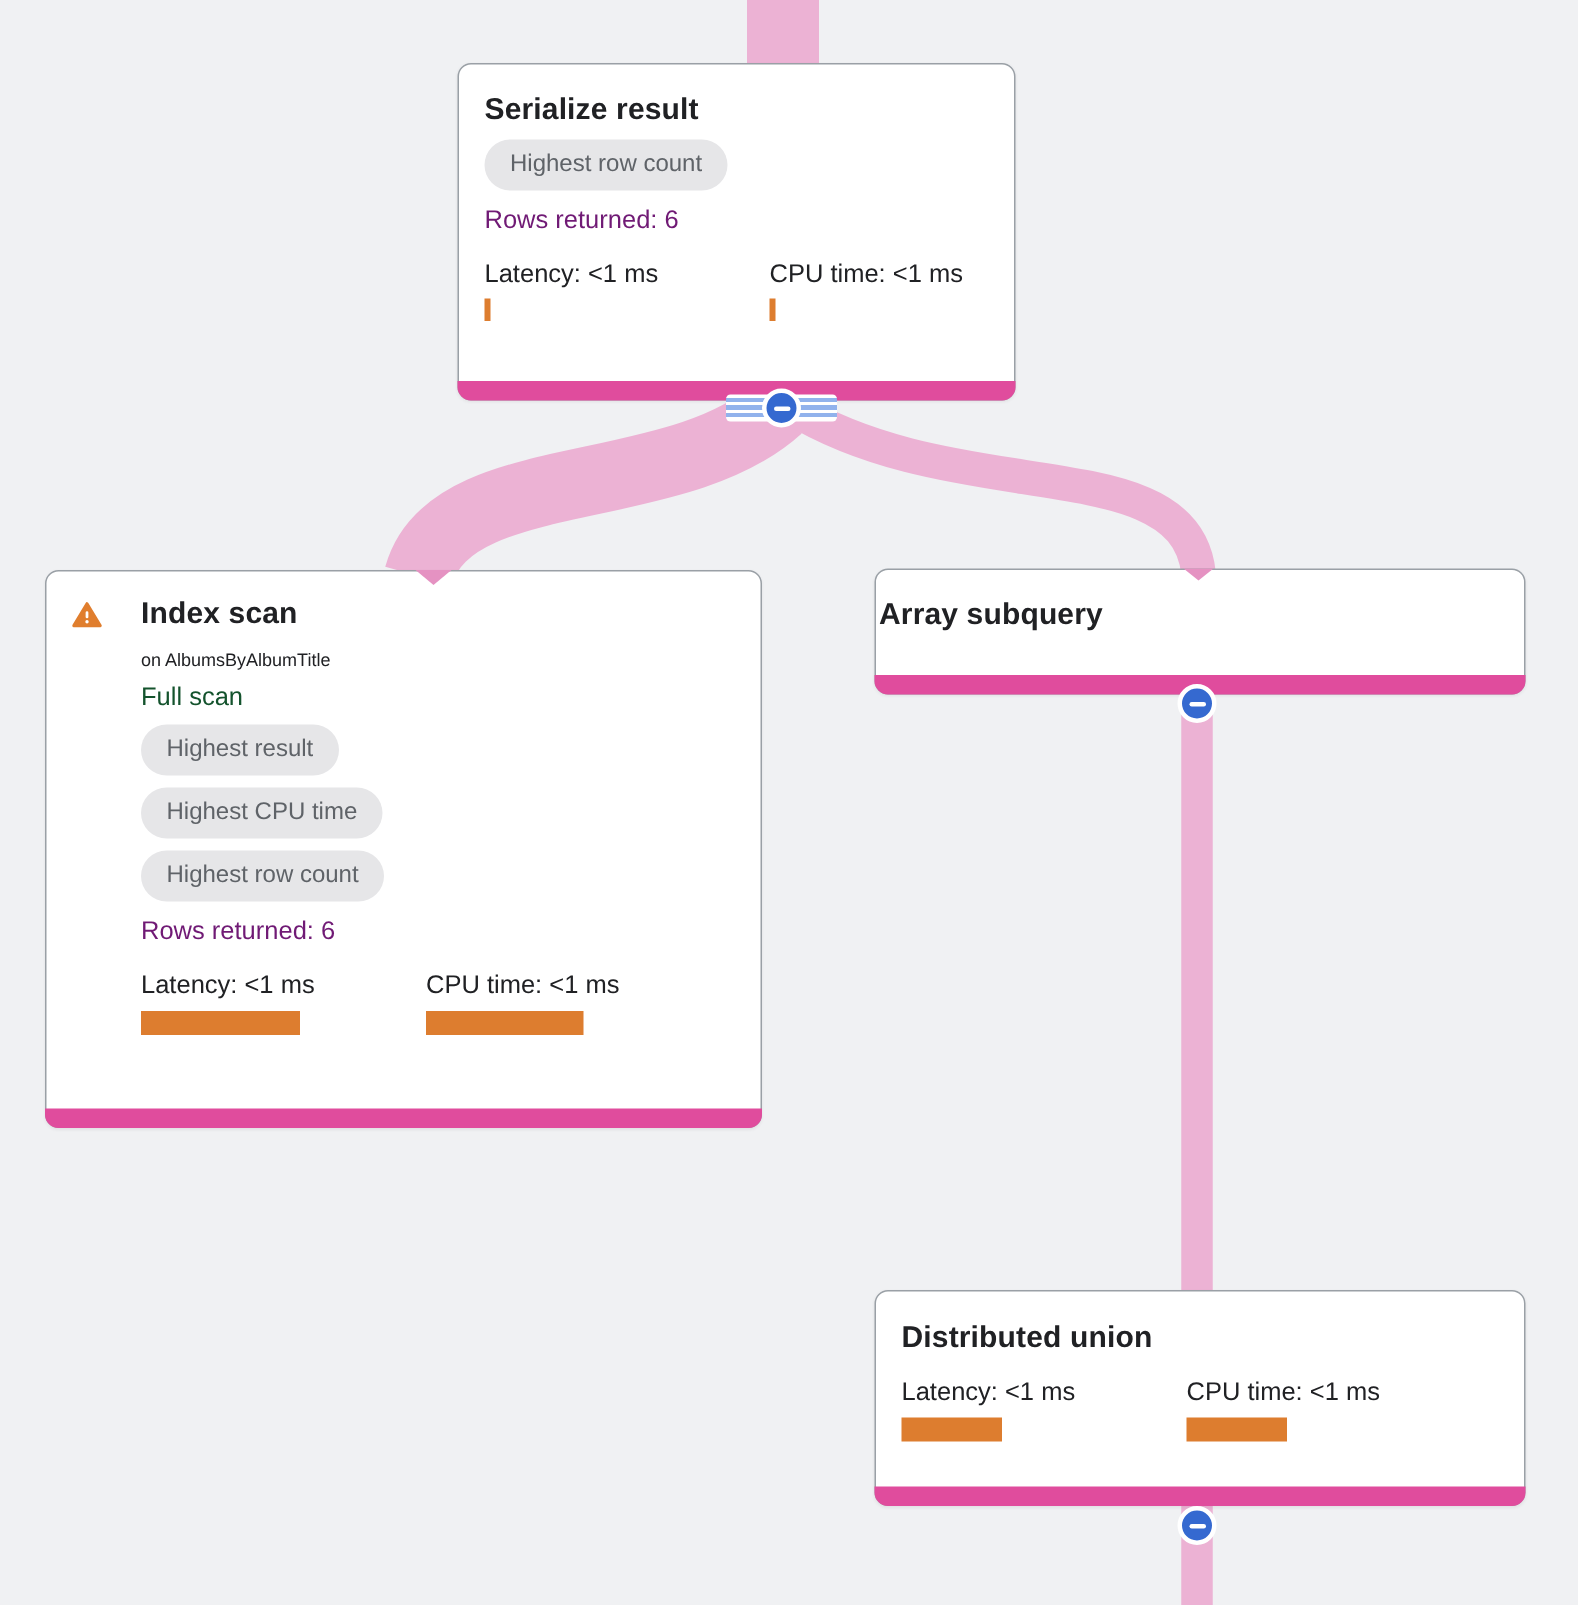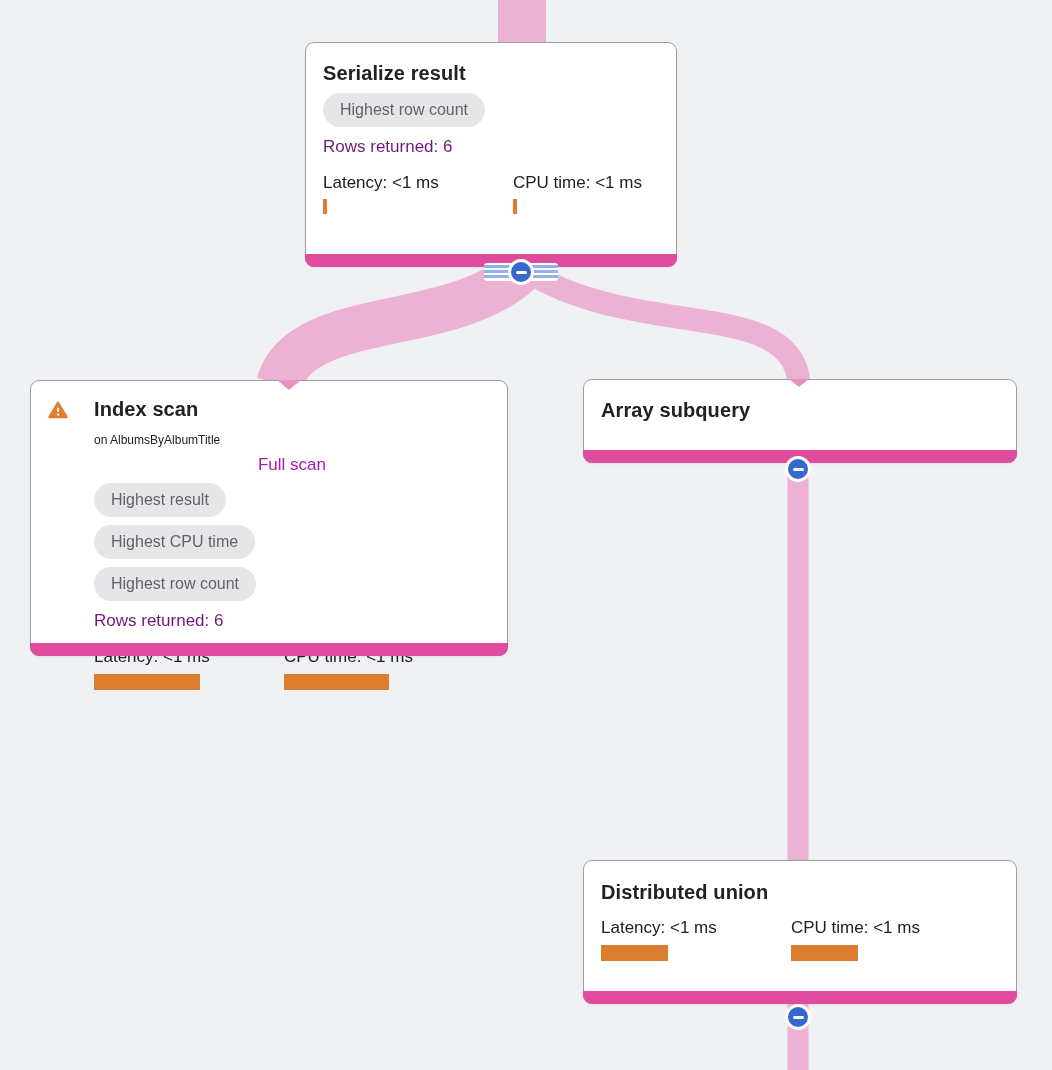--- a/index.html
+++ b/index.html
@@ -23,27 +23,27 @@
     z-index:2;
     box-sizing:border-box;
     box-shadow:0 1px 2px rgba(60,64,67,.08);
     color:#202124;
   }
   .card-footer{
     position:absolute;left:-1px;right:-1px;bottom:-1px;height:13px;
     background:#e04c9d;border-radius:0 0 9px 9px;
   }
   .card-serialize{left:305px;top:42px;width:372px;height:225px;padding:19px 17px 0 17px;}
-  .card-index{left:30px;top:380px;width:478px;height:276px;padding:17px 17px 0 17px;}
-  .card-array{left:583px;top:379px;width:434px;height:84px;padding:19px 17px 0 17px;}
+  .card-index{left:30px;top:380px;width:478px;height:372px;padding:17px 17px 0 17px;}
+  .card-array{left:583px;top:379px;width:434px;height:84px;padding:19px 17px 0 2px;}
   .card-dist{left:583px;top:860px;width:434px;height:144px;padding:20px 17px 0 17px;}
 
   .card-title{font-size:20px;font-weight:600;letter-spacing:.1px;color:#202124;}
   .subtitle{font-size:12px;color:#202124;margin-top:12px;}
-  .note{font-size:17px;color:#a21caf;margin-top:8px;text-align:center;}
+  .note{font-size:17px;color:#14532d;margin-top:8px;}
   .badge{
     display:inline-block;
     background:#e6e6e8;color:#5f6368;
     font-size:16px;line-height:34px;height:34px;
     padding:0 17px;border-radius:17px;
     margin-top:8px;margin-right:6px;
   }
   .badge-row{display:block;}
   .rows-returned{font-size:17px;color:#701a75;margin-top:10px;}
   .metrics{display:flex;margin-top:16px;}

